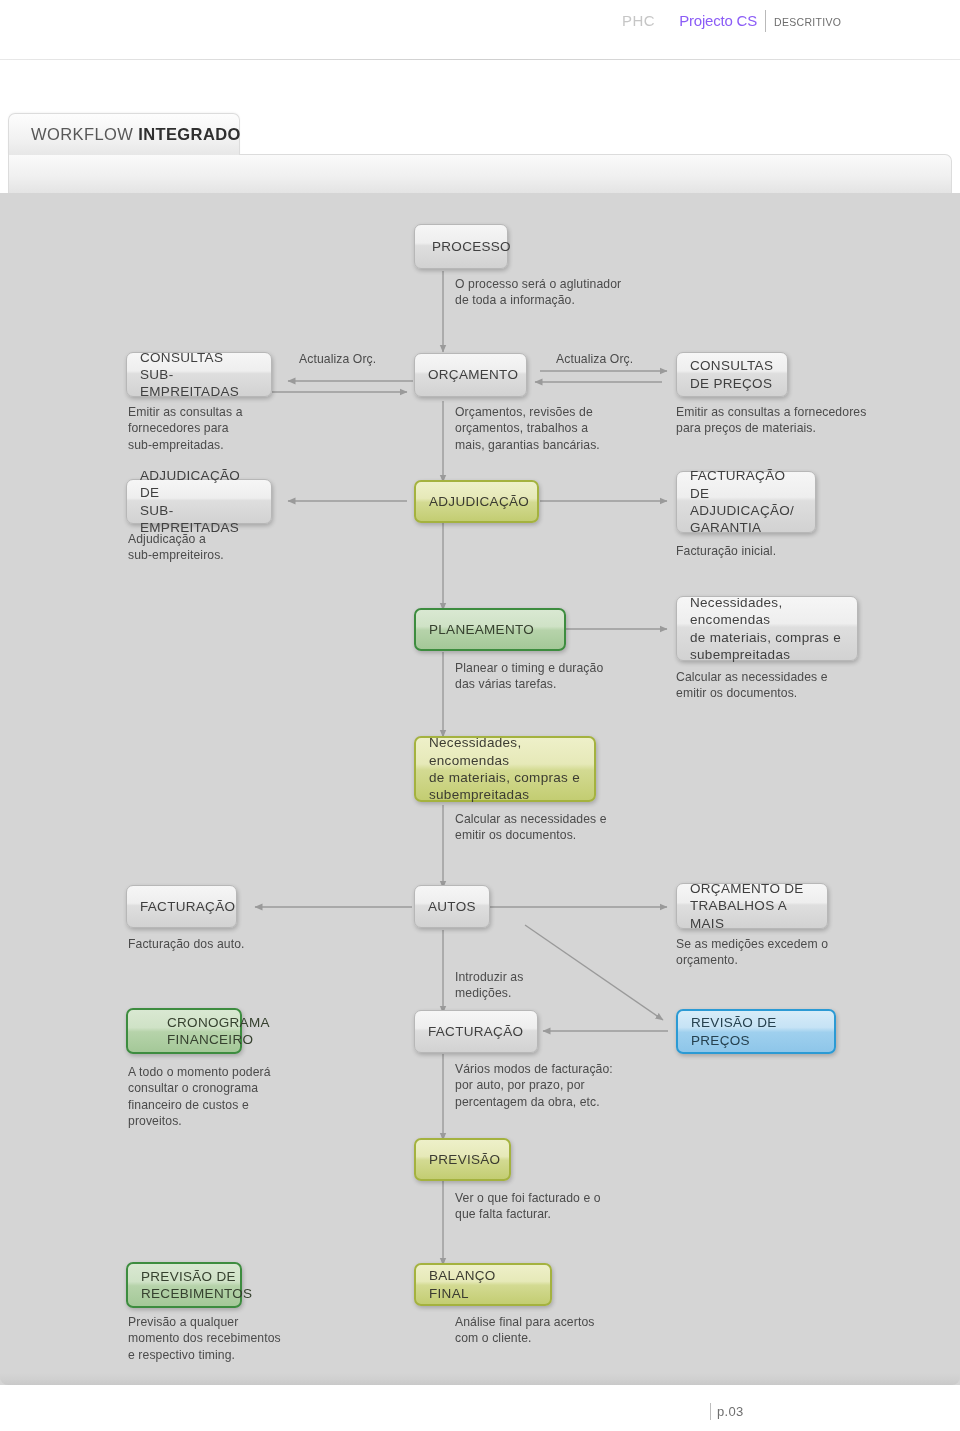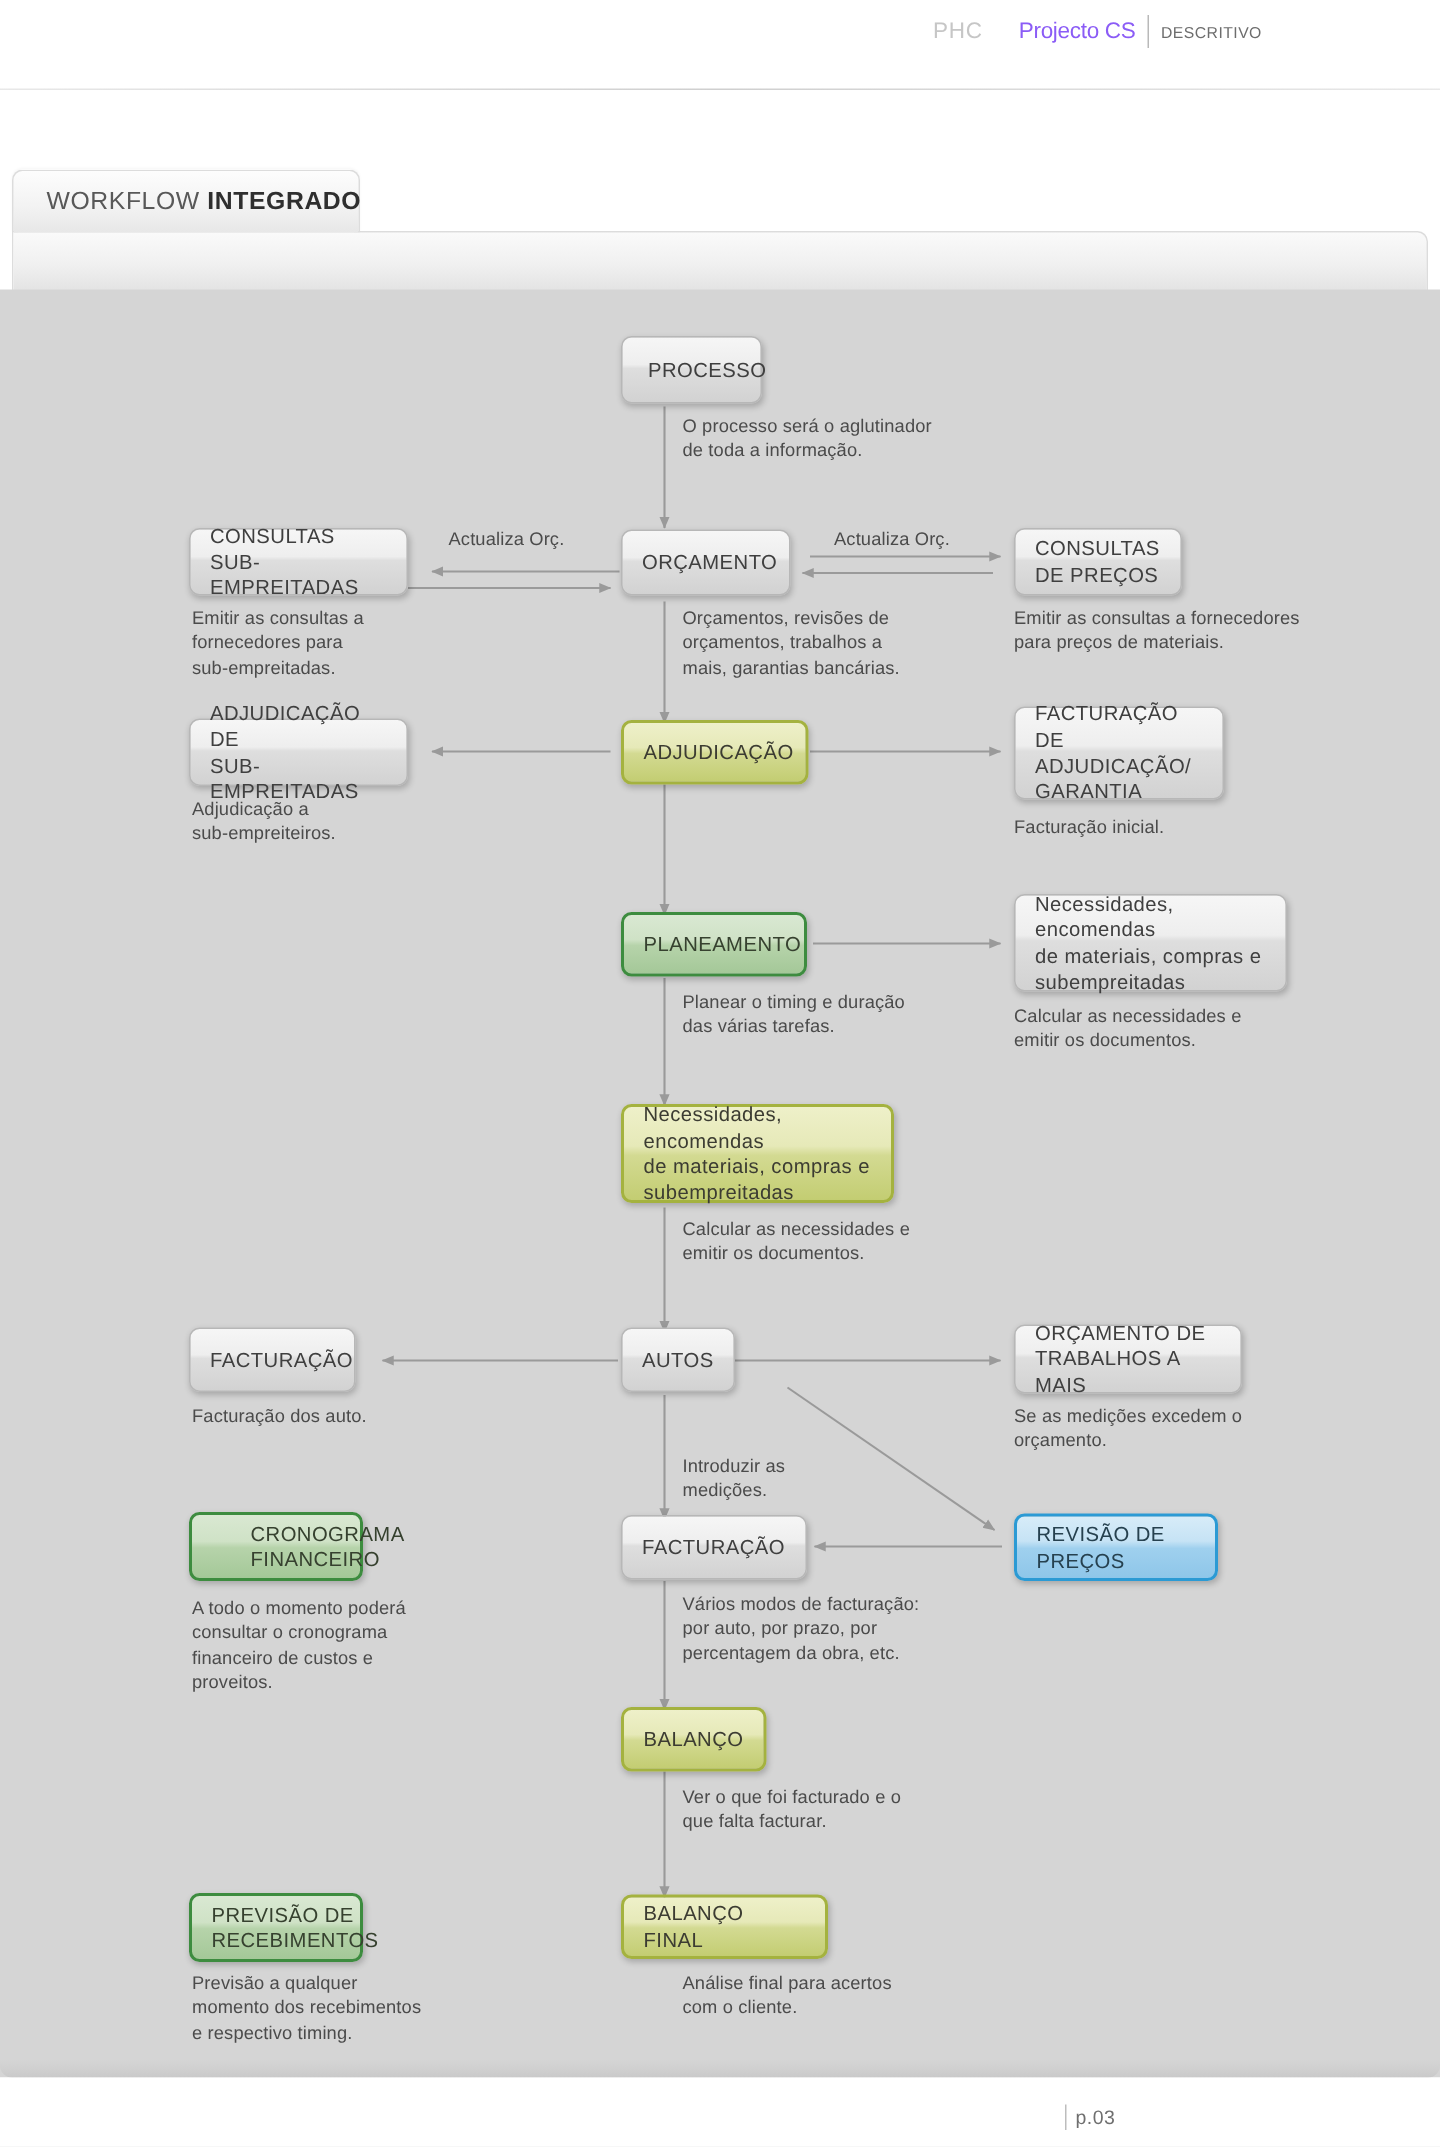--- a/index.html
+++ b/index.html
@@ -318,21 +318,21 @@
     <span class="node-label">ADJUDICAÇÃO</span>
   </div>
 
   <div class="node grey" style="left:676px; top:471px; width:140px; height:62px;">
     <span class="node-label">FACTURAÇÃO DE
 ADJUDICAÇÃO/
 GARANTIA</span>
   </div>
   <div class="caption" style="left:676px; top:543px; width:220px;">Facturação inicial.</div>
 
-  <div class="node green" style="left:414px; top:608px; width:124px; height:43px;">
+  <div class="node green" style="left:414px; top:608px; width:152px; height:43px;">
     <span class="node-label">PLANEAMENTO</span>
   </div>
   <div class="caption" style="left:455px; top:660px; width:230px;">Planear o timing e duração
 das várias tarefas.</div>
 
   <div class="node grey" style="left:676px; top:596px; width:182px; height:65px;">
     <span class="node-label">Necessidades, encomendas
 de materiais, compras e
 subempreitadas</span>
   </div>
@@ -374,26 +374,26 @@
 financeiro de custos e
 proveitos.</div>
 
   <div class="node grey" style="left:414px; top:1010px; width:124px; height:43px;">
     <span class="node-label">FACTURAÇÃO</span>
   </div>
   <div class="caption" style="left:455px; top:1061px; width:220px;">Vários modos de facturação:
 por auto, por prazo, por
 percentagem da obra, etc.</div>
 
-  <div class="node blue" style="left:676px; top:1009px; width:136px; height:45px;">
+  <div class="node blue" style="left:676px; top:1009px; width:160px; height:45px;">
     <span class="node-label">REVISÃO DE PREÇOS</span>
   </div>
 
   <div class="node olive" style="left:414px; top:1138px; width:97px; height:43px;">
-    <span class="node-label">BALANÇO</span>
+    <span class="node-label">PREVISÃO</span>
   </div>
   <div class="caption" style="left:455px; top:1190px; width:220px;">Ver o que foi facturado e o
 que falta facturar.</div>
 
   <div class="node green" style="left:126px; top:1262px; width:116px; height:46px;">
     <span class="node-label">PREVISÃO DE
 RECEBIMENTOS</span>
   </div>
   <div class="caption" style="left:128px; top:1314px; width:200px;">Previsão a qualquer
 momento dos recebimentos

